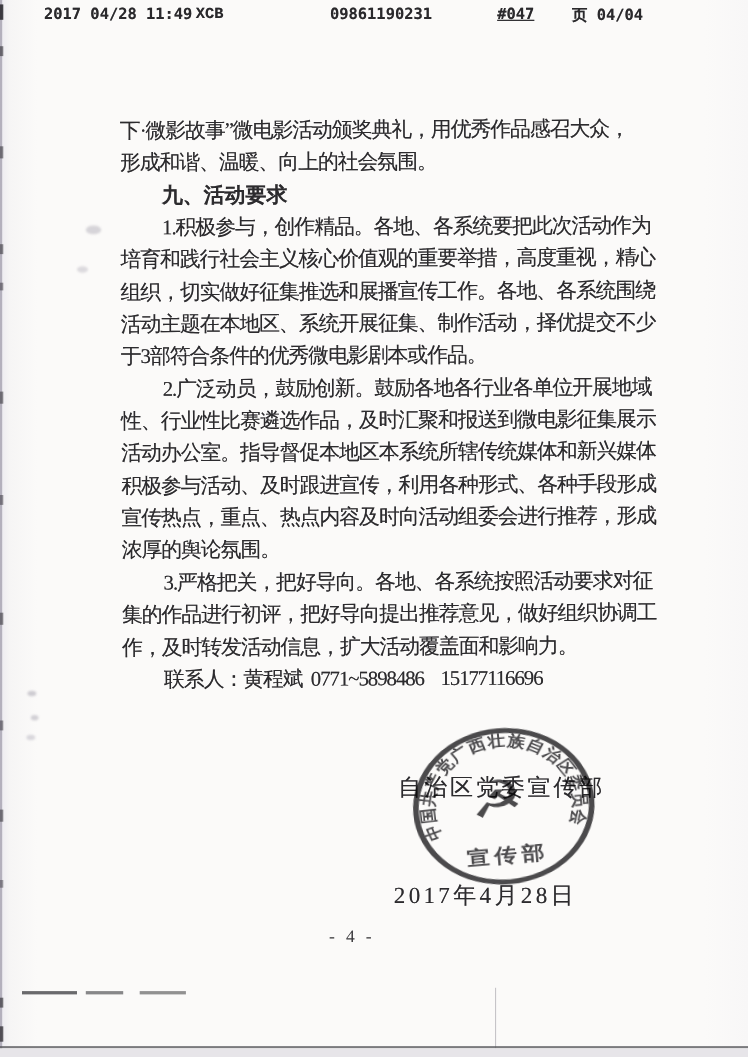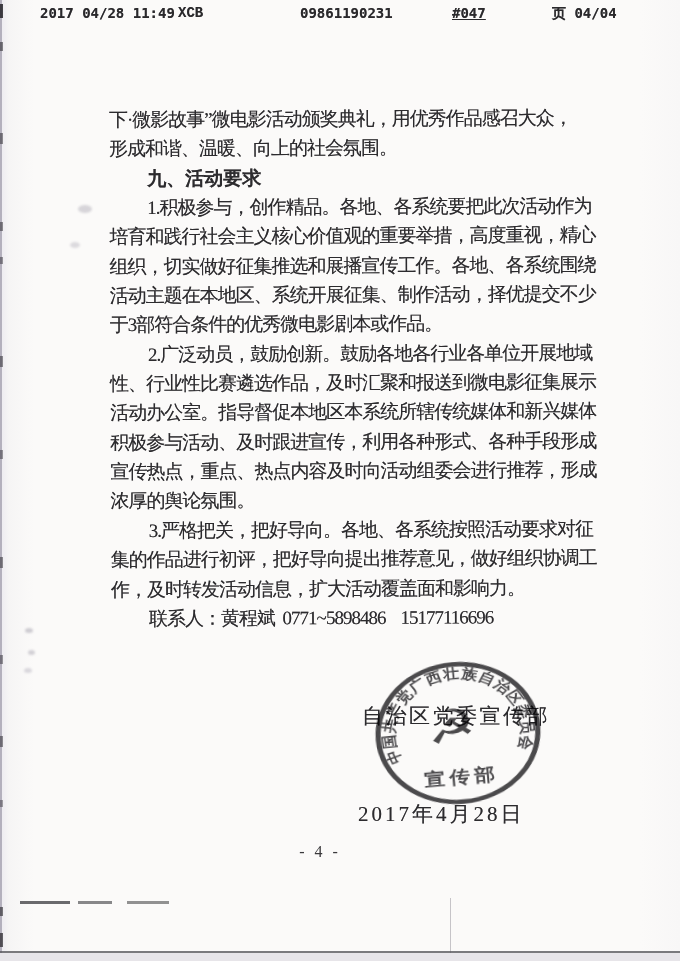--- a/index.html
+++ b/index.html
@@ -17,21 +17,21 @@
     position:absolute;top:5px;left:0;width:680px;height:20px;
     font-family:"DejaVu Sans Mono","Liberation Mono",monospace;
     font-size:14px;font-weight:bold;color:#2a292c;
     text-shadow:0 0 .5px rgba(40,40,44,.55);
   }
   .fax-header span{position:absolute;white-space:nowrap;}
   .fh-datetime{left:40px;}
   .fh-sender{left:178px;font-family:Liberation Mono, monospace;}
   .fh-number{left:300px;}
   .fh-job{left:452px;text-decoration:underline;}
-  .fh-page{left:552px;}
+  .fh-page{left:520px;}
   .doc-body{
     position:absolute;left:110px;top:104px;width:480px;
     font-size:19px;letter-spacing:-1px;line-height:29.35px;
     color:#2c2b2e;text-shadow:0 0 .5px rgba(44,42,46,.55);
     transform:rotate(-0.25deg);
   }
   .line{white-space:pre;}
   .indent{margin-left:38px;}
   .bold{font-weight:bold;letter-spacing:0;}
   .signature-block{position:absolute;color:#2c2b2e;text-shadow:0 0 .5px rgba(44,42,46,.5);}

